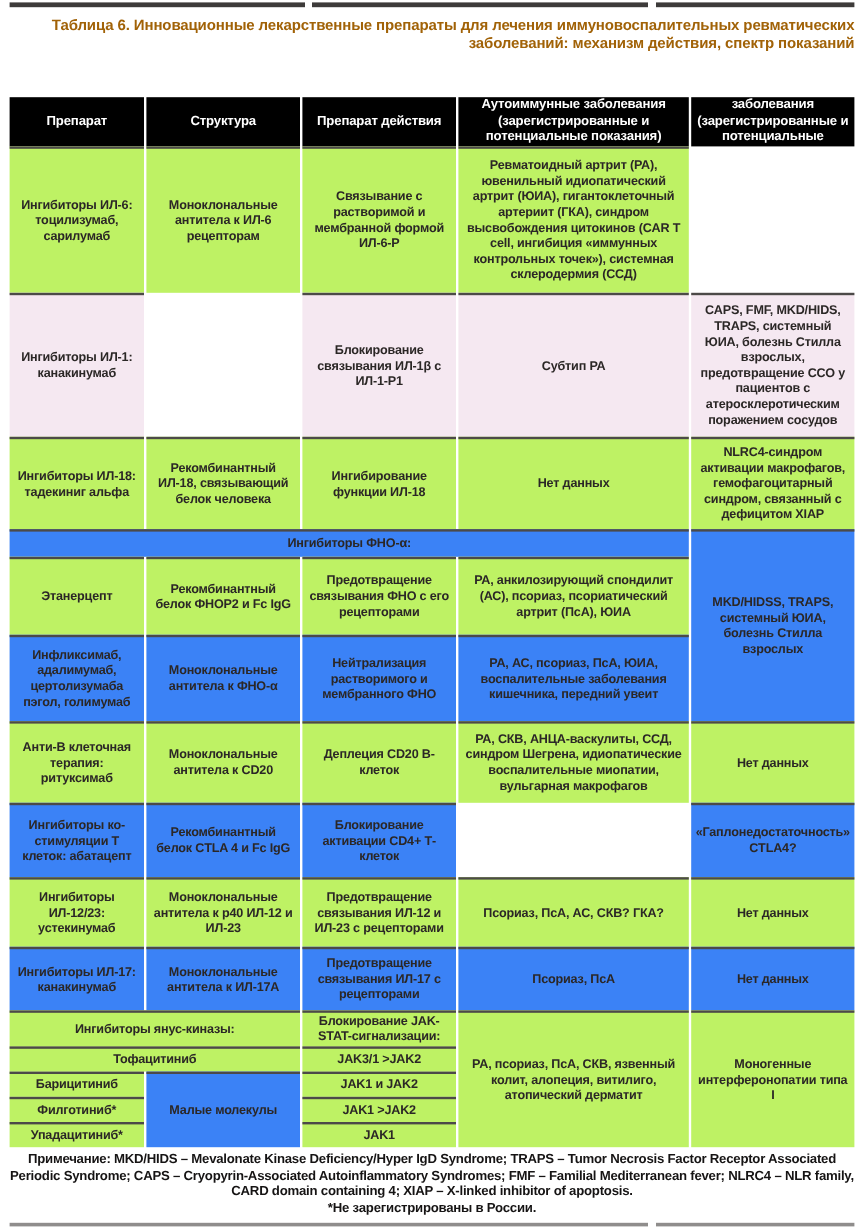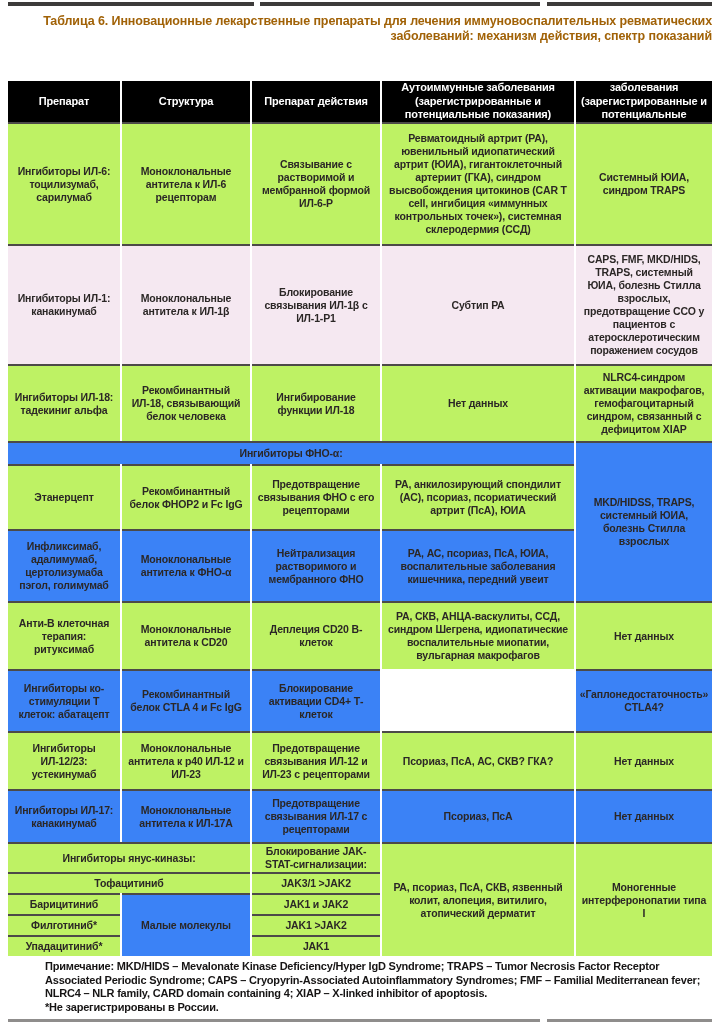--- a/index.html
+++ b/index.html
@@ -38,21 +38,21 @@
   .head{
     background:#000000;color:#ffffff;border-top:none;
     font-size:11px;line-height:13.5px;margin-top:32px;
   }
   .pink{background:#bef264;}
   .pinklight{background:#f5e8f1;}
   .gray{background:#3b82f6;}
   .footnote{
     margin-top:4px;
     font-size:11px;font-weight:bold;color:#161414;
-    line-height:13.6px;letter-spacing:-0.2px;text-align:left;margin-left:37px;
+    line-height:13.6px;letter-spacing:-0.2px;text-align:center;
   }
   .footnote p{margin:0;}
   .bottom-rule{
     height:3px;margin-top:5px;
     background:linear-gradient(to right,#8f8d8c 0,#8f8d8c 532px,#ffffff 532px,#ffffff 539px,#8f8d8c 539px,#8f8d8c 100%);
   }
 </style>
 </head>
 <body>
 
@@ -69,24 +69,22 @@
     <div class="cell head" style="grid-area:1/1">Препарат</div>
     <div class="cell head" style="grid-area:1/2">Структура</div>
     <div class="cell head" style="grid-area:1/3">Препарат действия</div>
     <div class="cell head" style="grid-area:1/4">Аутоиммунные заболевания (зарегистрированные и потенциальные показания)</div>
     <div class="cell head" style="grid-area:1/5">Аутовоспалительные заболевания (зарегистрированные и потенциальные показания)</div>
 
     <div class="cell pink" style="grid-area:2/1">Ингибиторы ИЛ-6: тоцилизумаб, сарилумаб</div>
     <div class="cell pink" style="grid-area:2/2">Моноклональные антитела к ИЛ-6 рецепторам</div>
     <div class="cell pink" style="grid-area:2/3">Связывание с растворимой и мембранной формой ИЛ-6-Р</div>
     <div class="cell pink" style="grid-area:2/4">Ревматоидный артрит (РА), ювенильный идиопатический артрит (ЮИА), гигантоклеточный артериит (ГКА), синдром высвобождения цитокинов (CAR T cell, ингибиция «иммунных контрольных точек»), системная склеродермия (ССД)</div>
-    <div class="cell pink" style="grid-area:2/5">Системный ЮИА, синдром TRAPS</div>
 
     <div class="cell pinklight" style="grid-area:3/1">Ингибиторы ИЛ-1: канакинумаб</div>
-    <div class="cell pinklight" style="grid-area:3/2">Моноклональные антитела к ИЛ-1β</div>
     <div class="cell pinklight" style="grid-area:3/3">Блокирование связывания ИЛ-1β с ИЛ-1-Р1</div>
     <div class="cell pinklight" style="grid-area:3/4">Субтип РА</div>
     <div class="cell pinklight" style="grid-area:3/5">CAPS, FMF, MKD/HIDS, TRAPS, системный ЮИА, болезнь Стилла взрослых, предотвращение ССО у пациентов с атеросклеротическим поражением сосудов</div>
 
     <div class="cell pink" style="grid-area:4/1">Ингибиторы ИЛ-18: тадекиниг альфа</div>
     <div class="cell pink" style="grid-area:4/2">Рекомбинантный ИЛ-18, связывающий белок человека</div>
     <div class="cell pink" style="grid-area:4/3">Ингибирование функции ИЛ-18</div>
     <div class="cell pink" style="grid-area:4/4">Нет данных</div>
     <div class="cell pink" style="grid-area:4/5">NLRC4-синдром активации макрофагов, гемофагоцитарный синдром, связанный с дефицитом XIAP</div>
 

